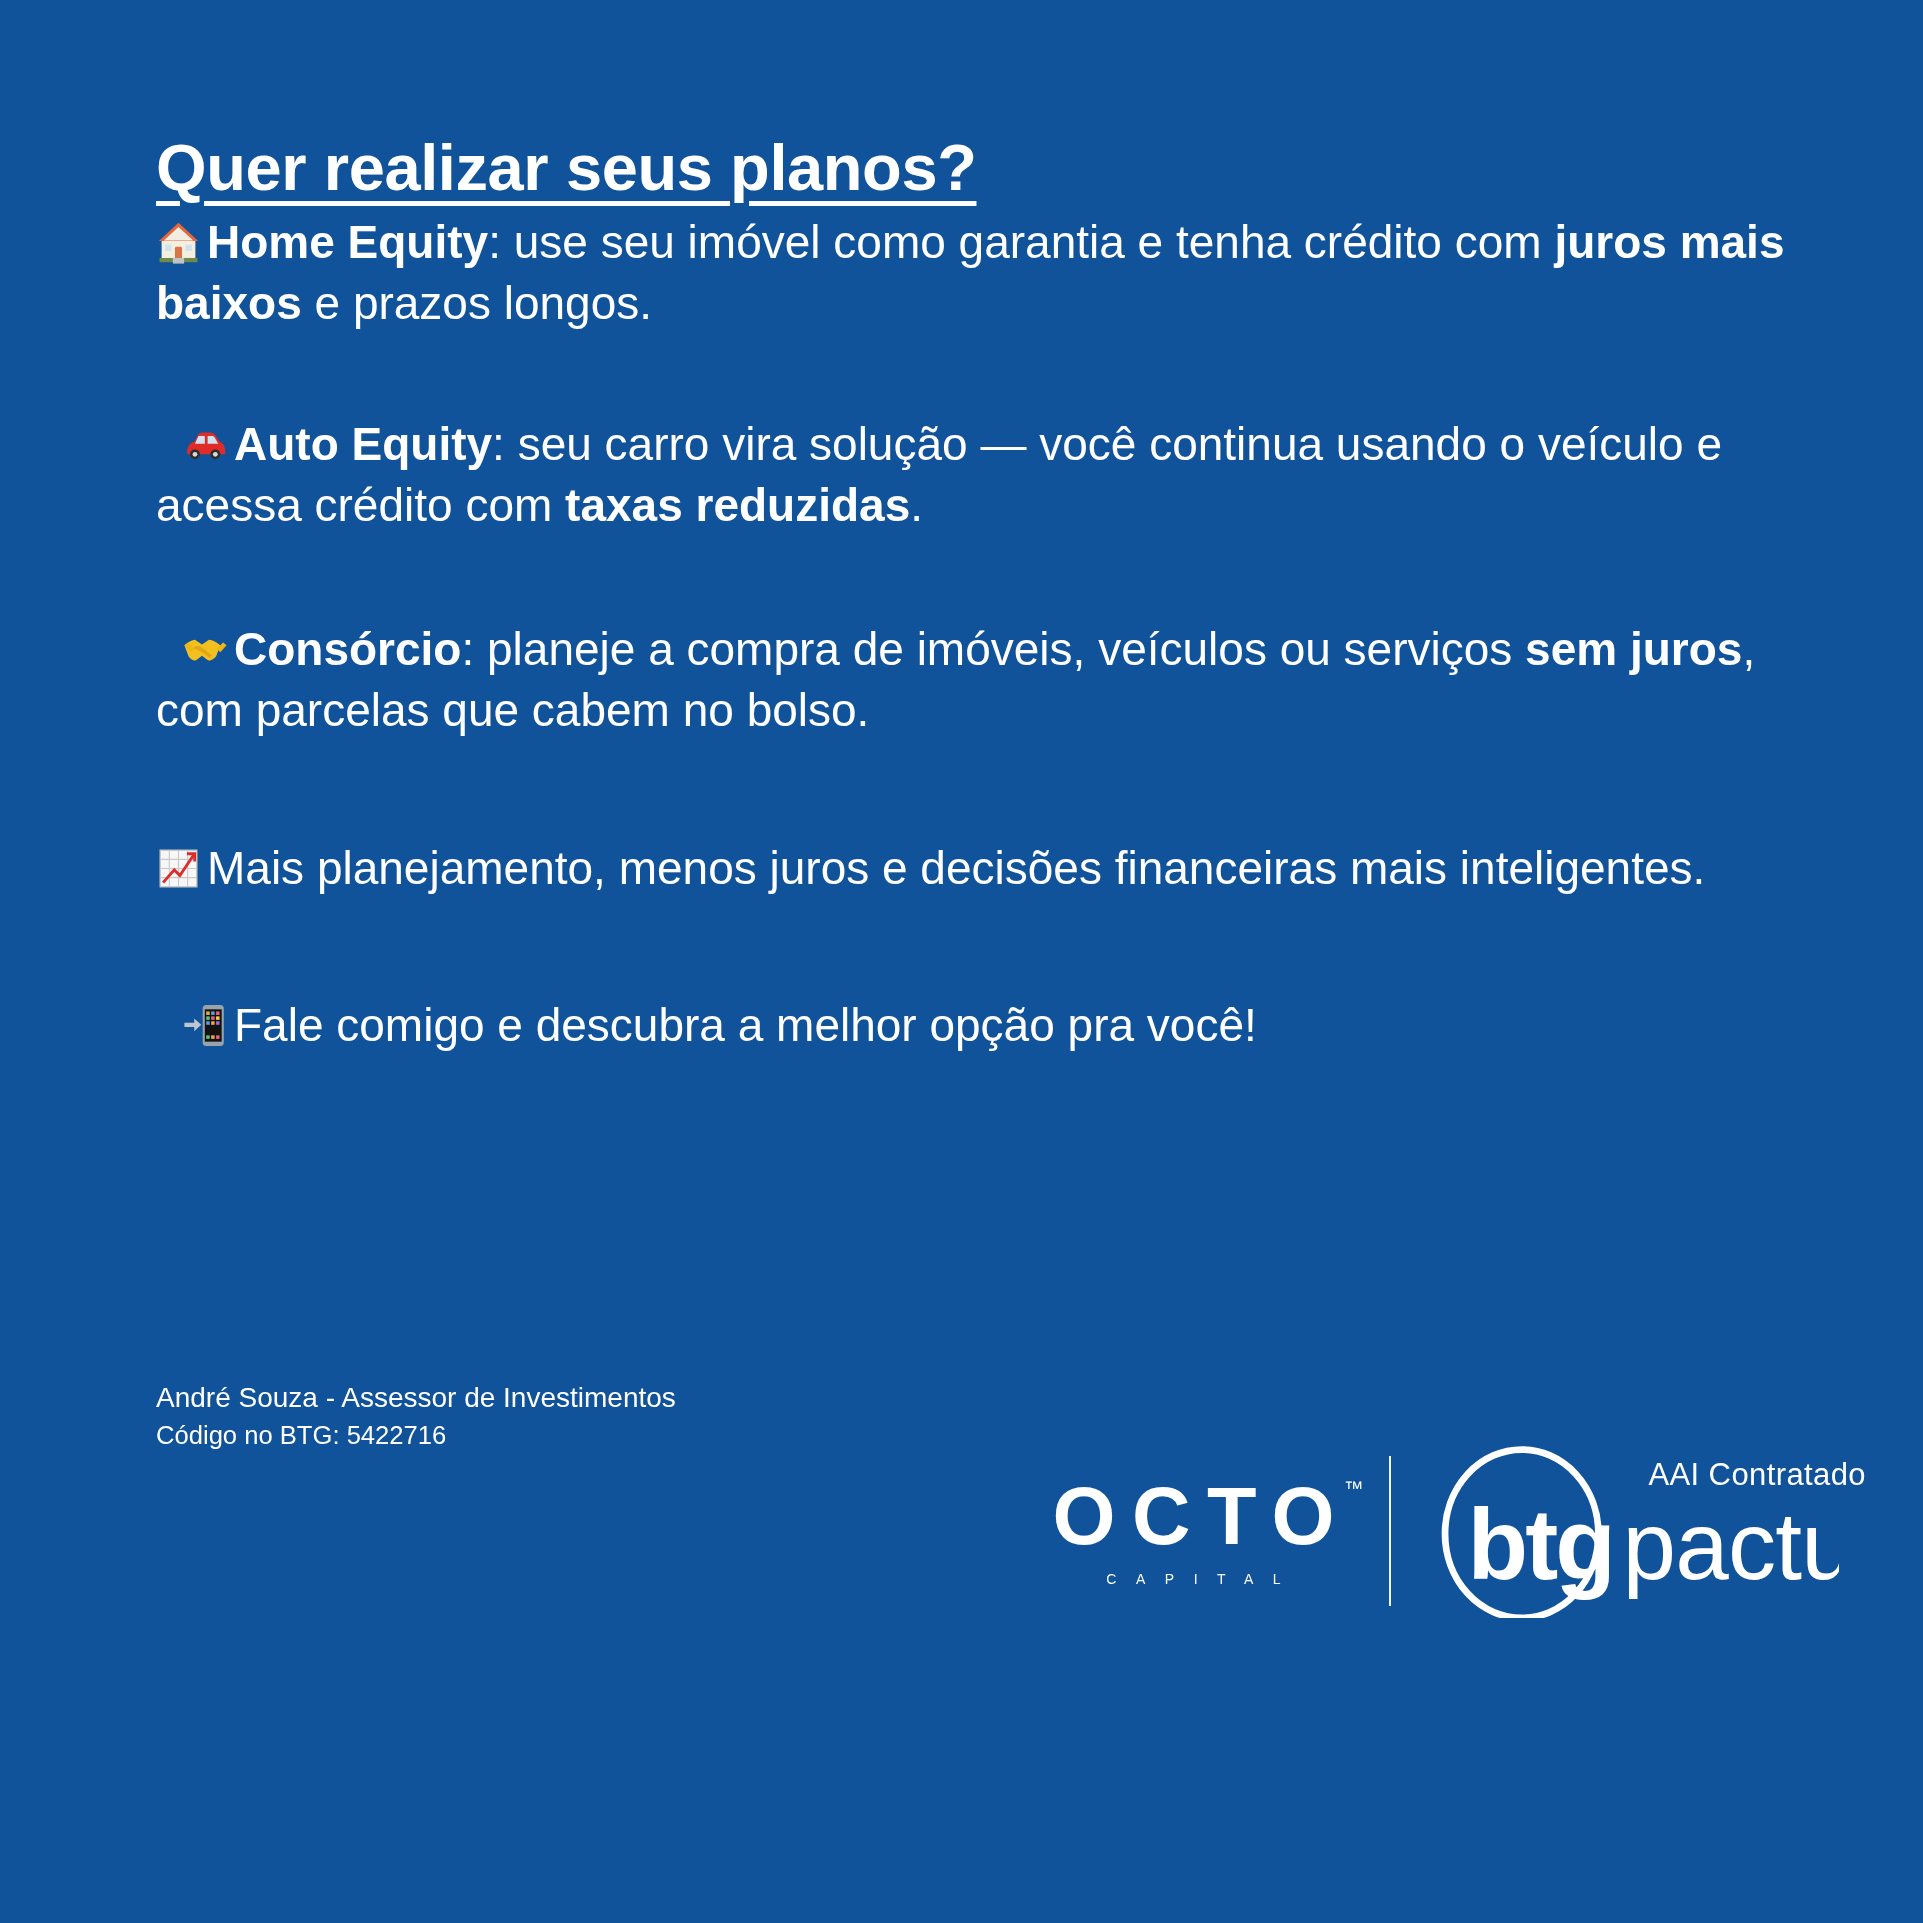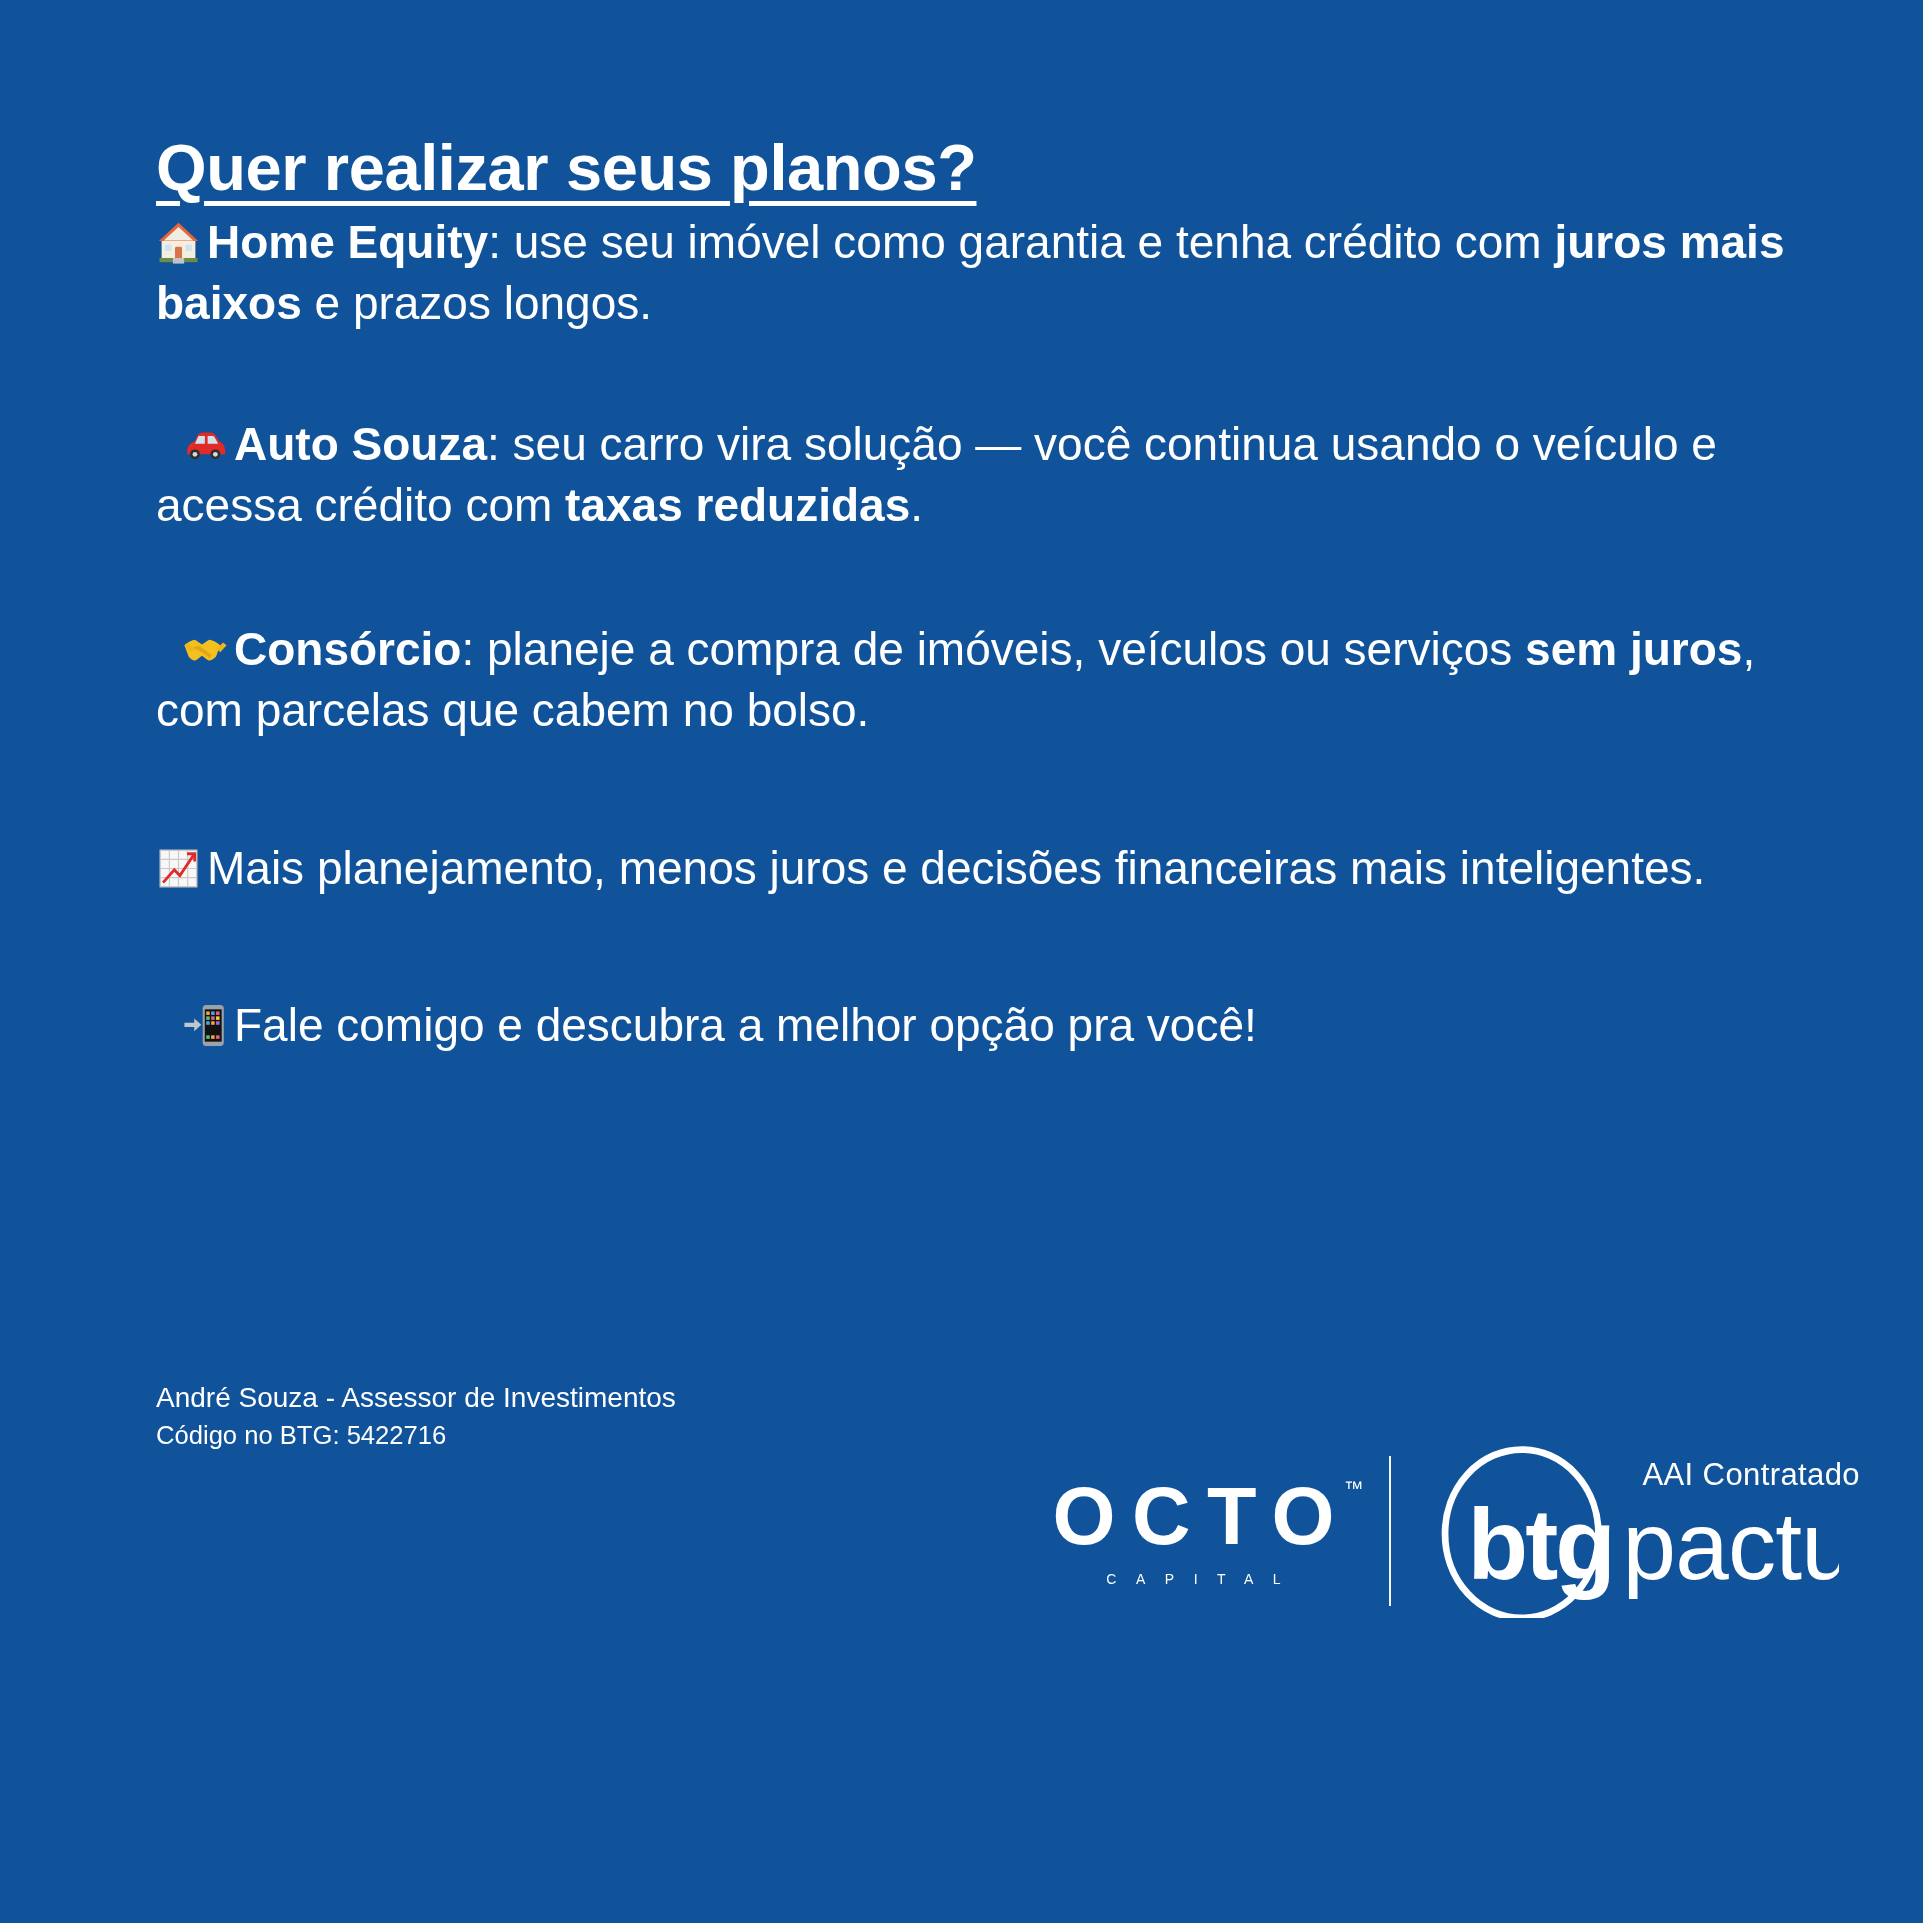--- a/index.html
+++ b/index.html
@@ -146,21 +146,21 @@
     flex: 0 0 2.3px;
     opacity: .95;
   }
   .btg {
     position: relative;
     flex: 1 1 auto;
     height: 173px;
   }
   .btg-aai {
     position: absolute;
-    right: 17px;
+    right: 11px;
     top: 12px;
     font-size: 31px;
     font-weight: normal;
     letter-spacing: 0.4px;
     white-space: nowrap;
   }
   .btg-mark {
     position: absolute;
     left: 0;
     top: 0;
@@ -210,21 +210,21 @@
       <span class="indent"></span><span class="emj">
         <svg viewBox="0 0 64 64" xmlns="http://www.w3.org/2000/svg">
           <path d="M6 42c0-8 4-12 10-14l5-9c1.5-2.6 4-4 7-4h10c4 0 7 2 9 5l5 8c5 2 8 6 8 14v4H6z" fill="#E02B28"></path>
           <path d="M22 20h9v11H17z" fill="#CFE4F0"></path>
           <path d="M35 20h6c2 0 3 .7 4 2l5 9H35z" fill="#CFE4F0"></path>
           <circle cx="17" cy="46" r="7" fill="#2E2E2E"></circle>
           <circle cx="17" cy="46" r="3.4" fill="#D9D9D9"></circle>
           <circle cx="46" cy="46" r="7" fill="#2E2E2E"></circle>
           <circle cx="46" cy="46" r="3.4" fill="#D9D9D9"></circle>
         </svg>
-      </span><b>Auto Souza</b><span>: </span><span>seu carro vira solução — você continua usando o veículo e acessa crédito com </span><b>taxas reduzidas</b><span>.</span>
+      </span><b>Auto Equity</b><span>: </span><span>seu carro vira solução — você continua usando o veículo e acessa crédito com </span><b>taxas reduzidas</b><span>.</span>
     </p>
 
     <div class="gap-b"></div>
 
     <p class="para">
       <span class="indent"></span><span class="emj">
         <svg viewBox="0 0 64 64" xmlns="http://www.w3.org/2000/svg">
           <path d="M2 26c6-5 11-8 15-8l10 7 10-7c5 0 10 3 16 8l-6 16c-5 5-9 7-12 5l-8-6-8 6c-3 2-7 0-11-5z" fill="#F4C020"></path>
           <path d="M14 30c4-3 8-4 11-2l9 6-4 4-8-5z" fill="#E0A815"></path>
           <path d="M33 34l8 6-3 4-8-6z" fill="#E0A815"></path>

